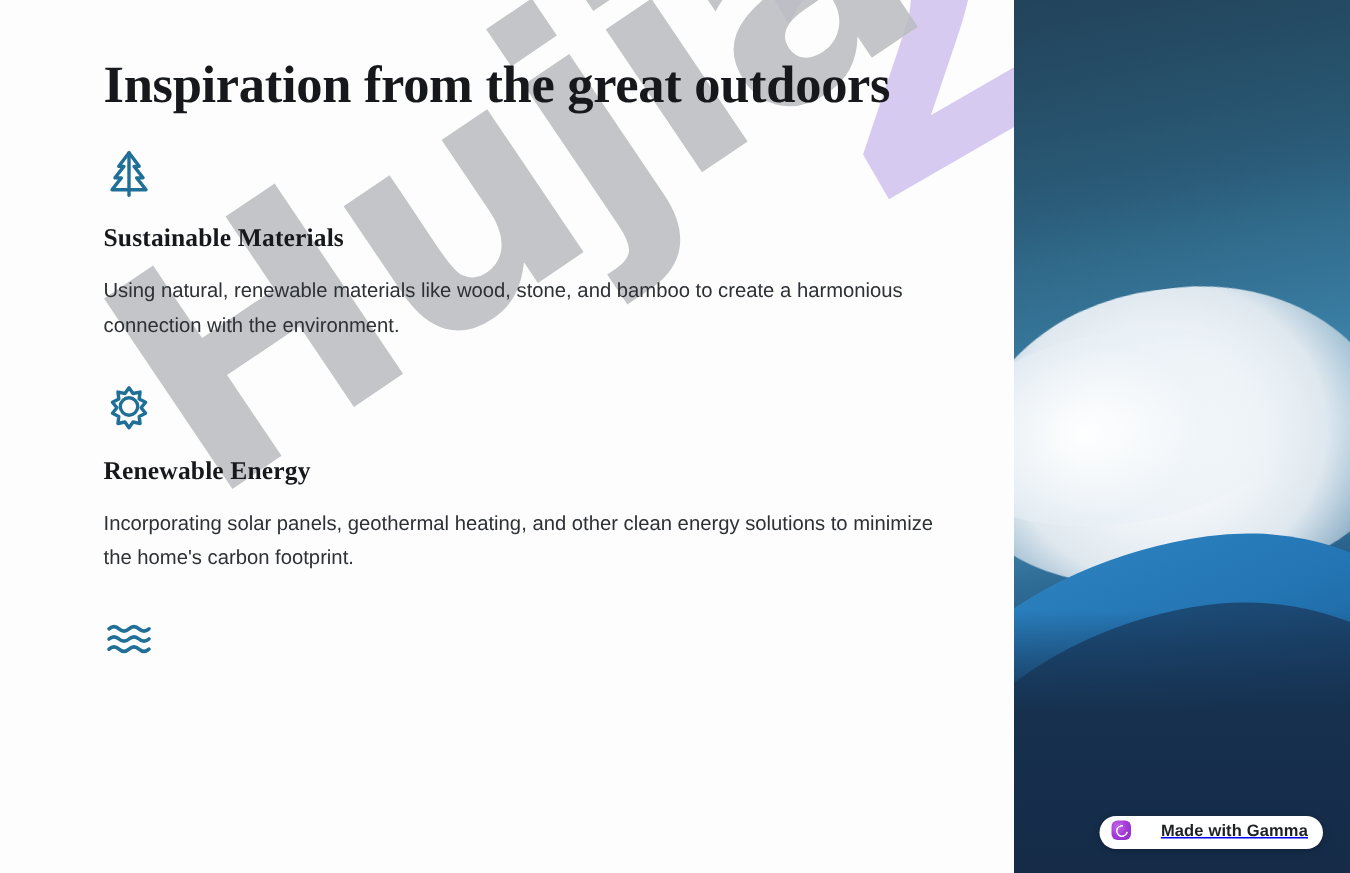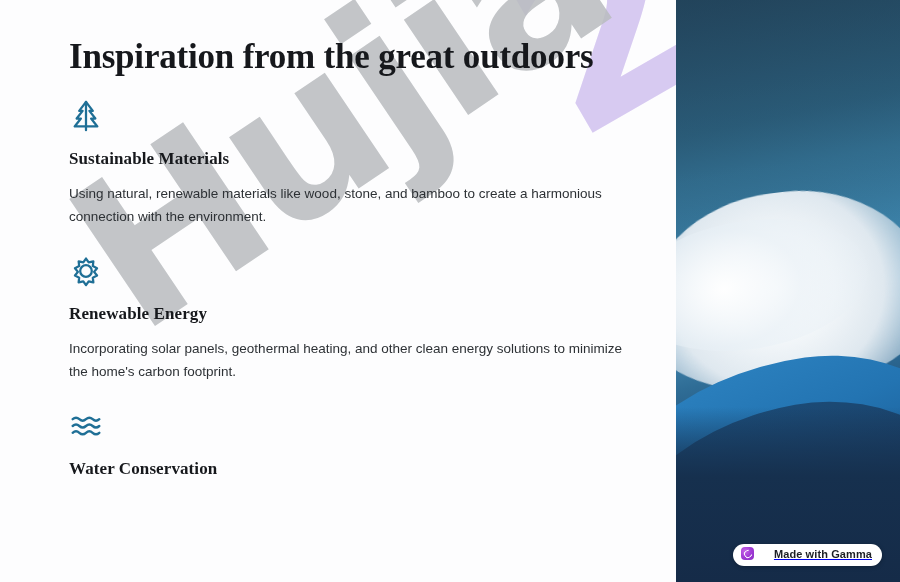--- a/index.html
+++ b/index.html
@@ -240,21 +240,20 @@
     </div>
 
     <div class="feature">
       <span class="f-icon">
         <svg viewBox="0 0 24 24" fill="none" stroke="#1f6f96" stroke-width="1.7" stroke-linecap="round" stroke-linejoin="round">
           <path d="M2.6 7.2 q2.35 -2.1 4.7 0 t4.7 0 t4.7 0 t4.7 0"></path>
           <path d="M2.6 12 q2.35 -2.1 4.7 0 t4.7 0 t4.7 0 t4.7 0"></path>
           <path d="M2.6 16.8 q2.35 -2.1 4.7 0 t4.7 0 t4.7 0 t4.7 0"></path>
         </svg>
       </span>
-      <div class="f-title">Water Conservation</div>
     </div>
 
   </div>
 
   <div class="imgpanel">
     <div class="sky"></div>
     <div class="sky-tealtop"></div>
     <div class="cloud"></div>
     <div class="cloud2"></div>
     <div class="wave-mid"></div>

